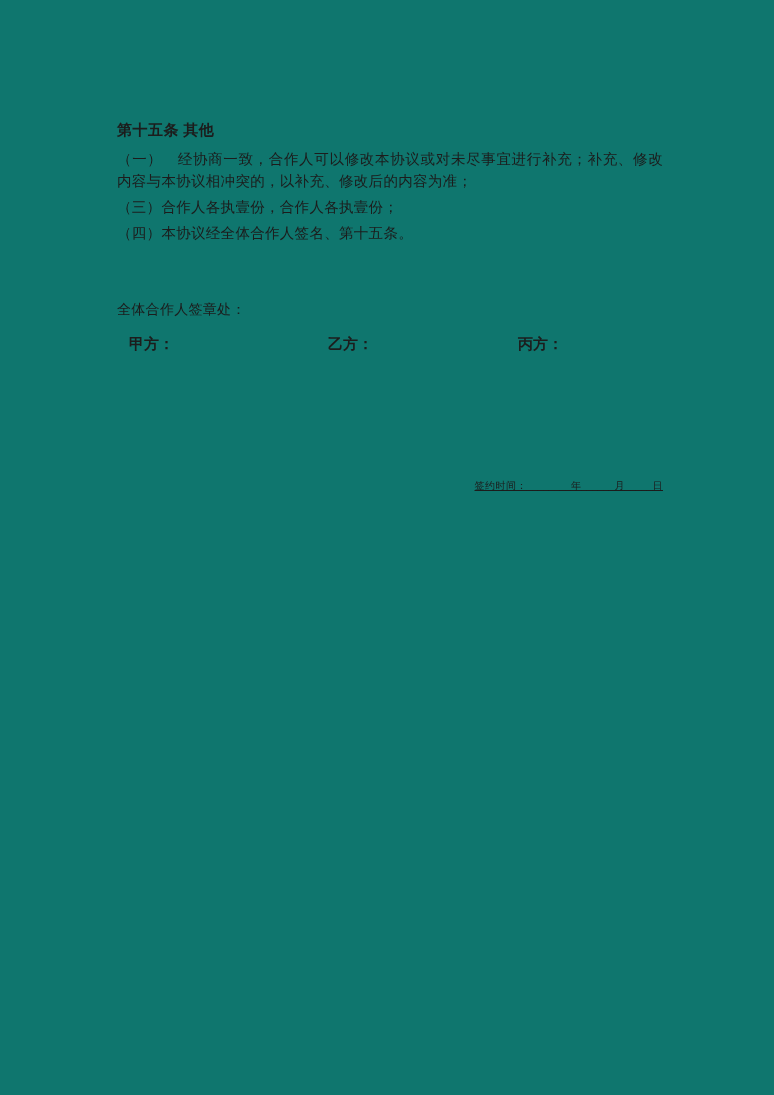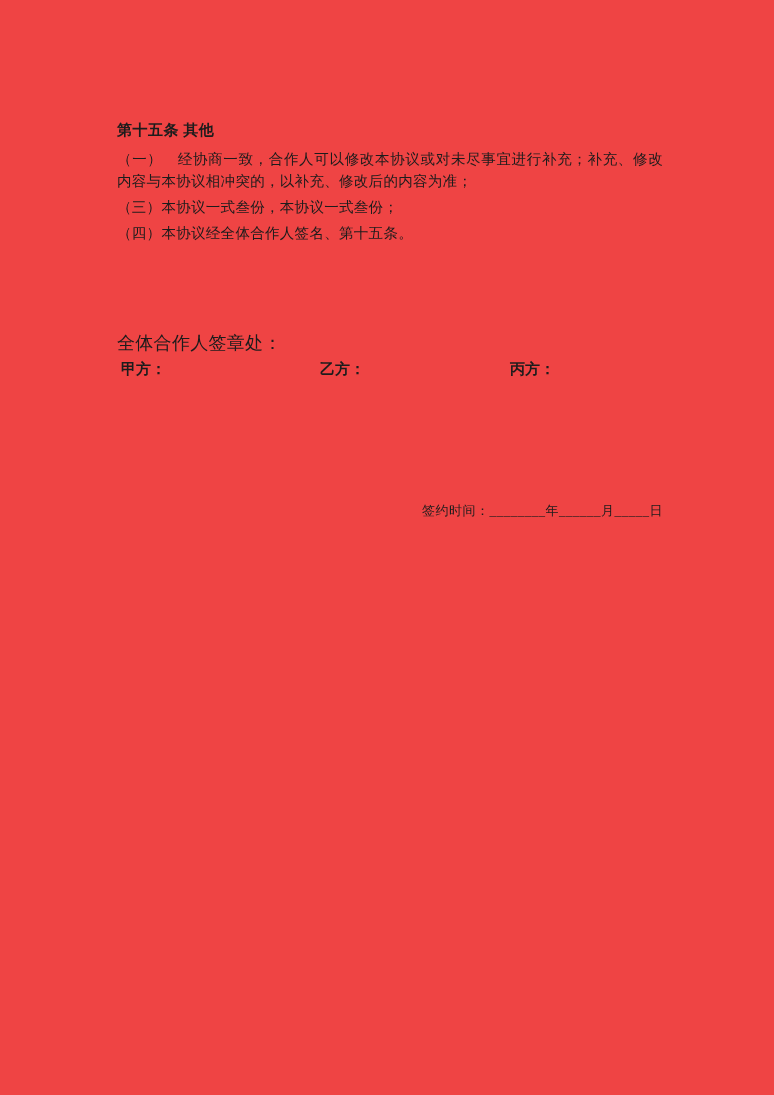--- a/index.html
+++ b/index.html
@@ -5,21 +5,21 @@
   html, body {
     margin: 0;
     padding: 0;
     background: #ffffff;
   }
   .page {
     position: relative;
     width: 774px;
     height: 1095px;
     margin: 0 auto;
-    background: #ef4444;
+    background: #0f766e;
     box-sizing: border-box;
     padding: 120px 111px 0 117px;
     font-family: "Liberation Serif", "DejaVu Serif", serif;
     color: #1c1c1c;
     overflow: hidden;
   }
   .heading {
     font-size: 15px;
     font-weight: bold;
     line-height: 20px;
@@ -27,58 +27,59 @@
     letter-spacing: 0.5px;
   }
   .clause {
     font-size: 14.5px;
     line-height: 22px;
     margin: 0 0 4px 0;
     text-align: justify;
     letter-spacing: 0.3px;
   }
   .sig-label {
-    font-size: 18px;
+    font-size: 14px;
     line-height: 22px;
-    margin: 88px 0 0 0;
+    margin: 55px 0 0 0;
     letter-spacing: 0.3px;
   }
   .parties-row {
-    margin: 4px;
+    margin: 12px;
     line-height: 22px;
     white-space: nowrap;
   }
   .party {
     display: inline-block;
     font-family: "Liberation Sans", "DejaVu Sans", sans-serif;
     font-weight: bold;
     font-size: 15px;
   }
   .party-jia { width: 195px; }
   .party-yi  { width: 186px; }
   .party-bing{ width: auto; }
   .date-line {
-    font-size: 13px;
+    font-size: 10px;
     line-height: 22px;
     margin: 120px 0 0 0;
     text-align: right;
     letter-spacing: 0.5px;
+    text-decoration: underline;
   }
 </style>
 </head>
 <body>
 
 <div class="page">
 
   <div class="heading">第十五条 其他</div>
 
   <p class="clause">（一）　经协商一致，合作人可以修改本协议或对未尽事宜进行补充；补充、修改内容与本协议相冲突的，以补充、修改后的内容为准；</p>
 
 
-  <p class="clause">（三）本协议一式叁份，本协议一式叁份；</p>
+  <p class="clause">（三）合作人各执壹份，合作人各执壹份；</p>
 
   <p class="clause">（四）本协议经全体合作人签名、第十五条。</p>
 
   <p class="sig-label">全体合作人签章处：</p>
 
   <div class="parties-row">
     <span class="party party-jia">甲方：</span>
     <span class="party party-yi">乙方：</span>
     <span class="party party-bing">丙方：</span>
   </div>

